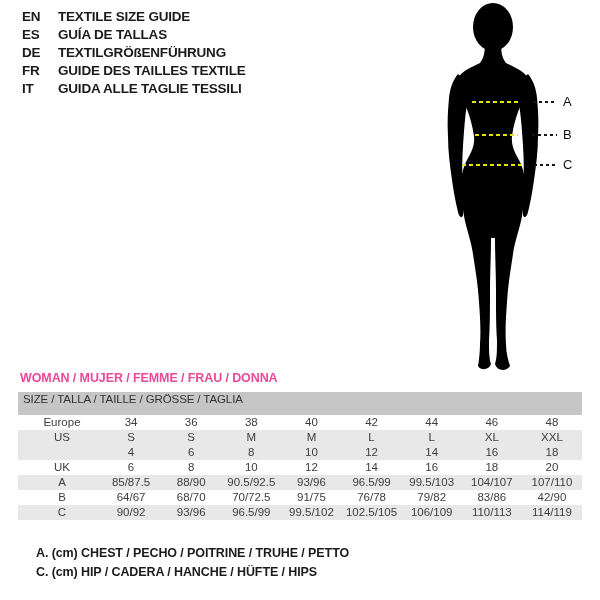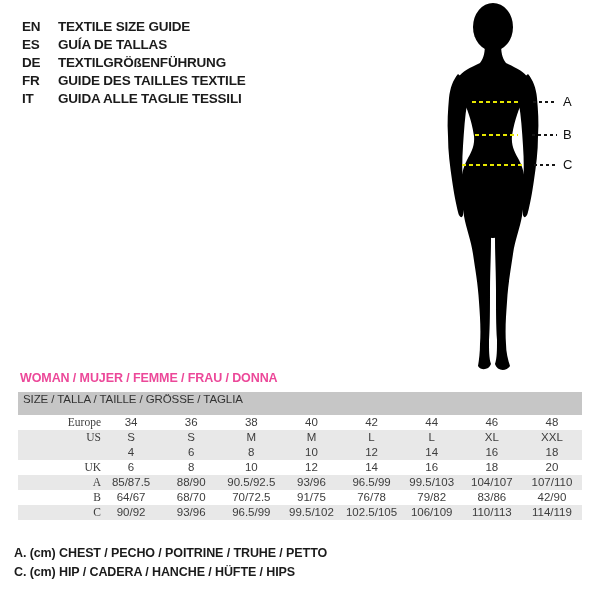--- a/index.html
+++ b/index.html
@@ -2,21 +2,21 @@
 <html><head>
 <meta charset="utf-8">
 <style>
   html,body{margin:0;padding:0;background:#ffffff;}
   .screen{
     position:relative;width:600px;height:600px;background:#ffffff;overflow:hidden;
     font-family:"Liberation Sans", sans-serif;
   }
 
   
-  .lang-block{position:absolute;left:22px;top:18px;}
+  .lang-block{position:absolute;left:22px;top:8px;}
   .lang-row{display:flex;line-height:18px;font-size:13.5px;font-weight:bold;
             color:#1b1b1b;letter-spacing:-0.2px;white-space:nowrap;}
   .lang-code{width:36px;flex:0 0 36px;}
 
   
   .figure{position:absolute;left:400px;top:0;width:200px;height:392px;}
   .figure svg{position:absolute;left:0;top:0;}
   .marker{position:absolute;left:0;top:0;width:100%;height:0;}
   .seg{position:absolute;height:2px;}
   .seg.yellow{background:repeating-linear-gradient(90deg,#e6e600 0 4px,transparent 4px 7px);}
@@ -37,25 +37,25 @@
                  font-weight:bold;color:#ec4899;letter-spacing:-0.1px;white-space:nowrap;}
 
   
   .size-table{position:absolute;left:18px;top:392px;width:564px;
               font-size:11.5px;color:#3d3d3d;}
   .table-header{height:23px;line-height:15px;background:#c6c6c6;color:#333;
                 padding-left:5px;letter-spacing:-0.1px;white-space:nowrap;}
   .size-table table{border-collapse:collapse;width:564px;table-layout:fixed;}
   .size-table td{padding:0;height:15px;line-height:15px;text-align:center;
                  font-size:11.5px;overflow:hidden;white-space:nowrap;}
-  .size-table td.row-label{width:78px;text-align:right;padding-left:5px;font-family:Liberation Serif, serif;}
+  .size-table td.row-label{width:78px;text-align:center;padding-left:5px;}
   .size-table tr.shaded{background:#e8e8e8;}
 
   
-  .legend{position:absolute;left:14px;top:544px;}
+  .legend{position:absolute;left:36px;top:544px;}
   .legend-line{font-size:12.5px;font-weight:bold;line-height:18.5px;
                color:#1b1b1b;letter-spacing:-0.1px;white-space:nowrap;}
 </style>
 </head>
 <body>
 
 <div class="screen">
 
   <div class="lang-block">
       <div class="lang-row">

